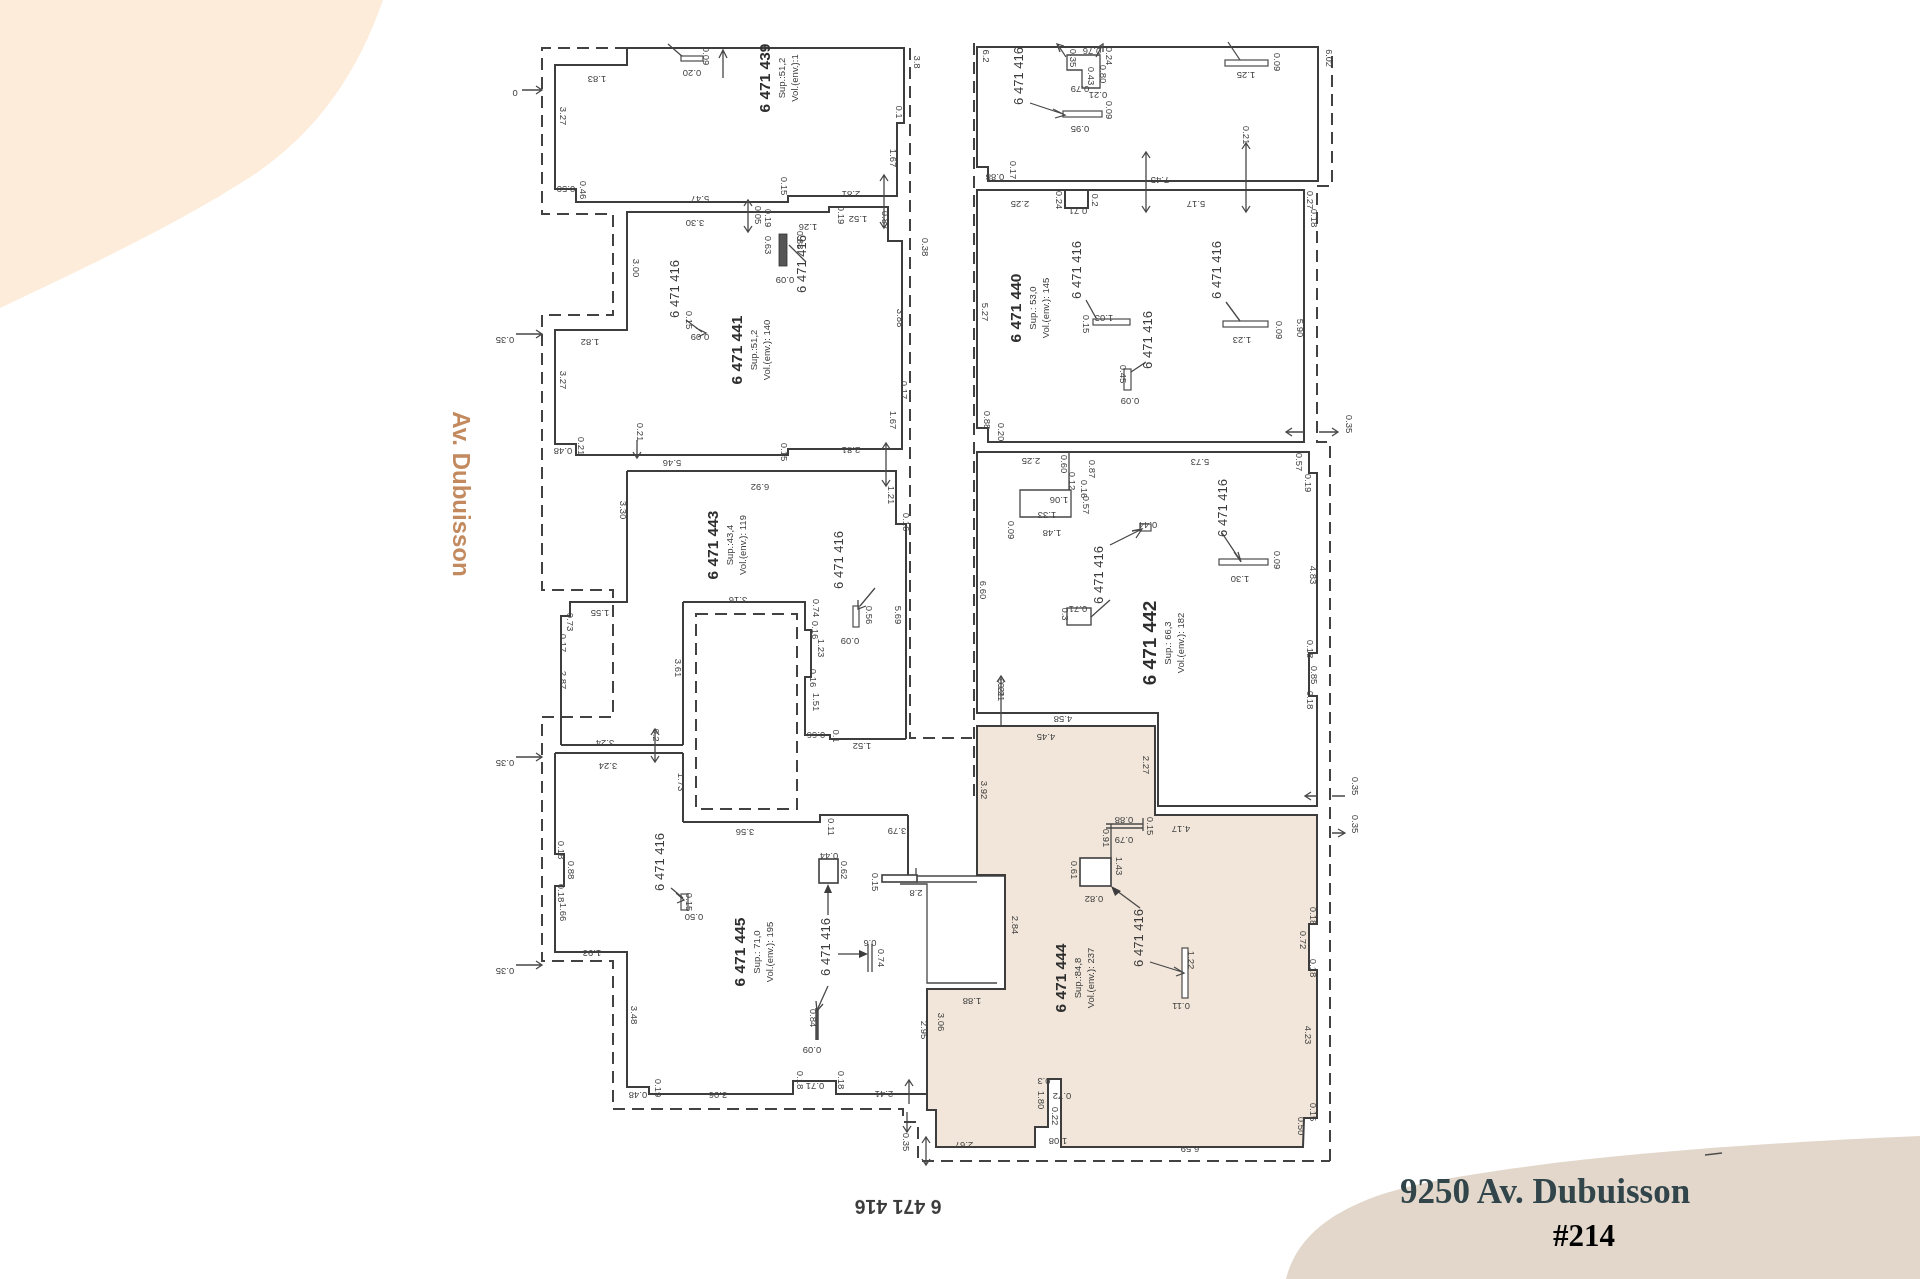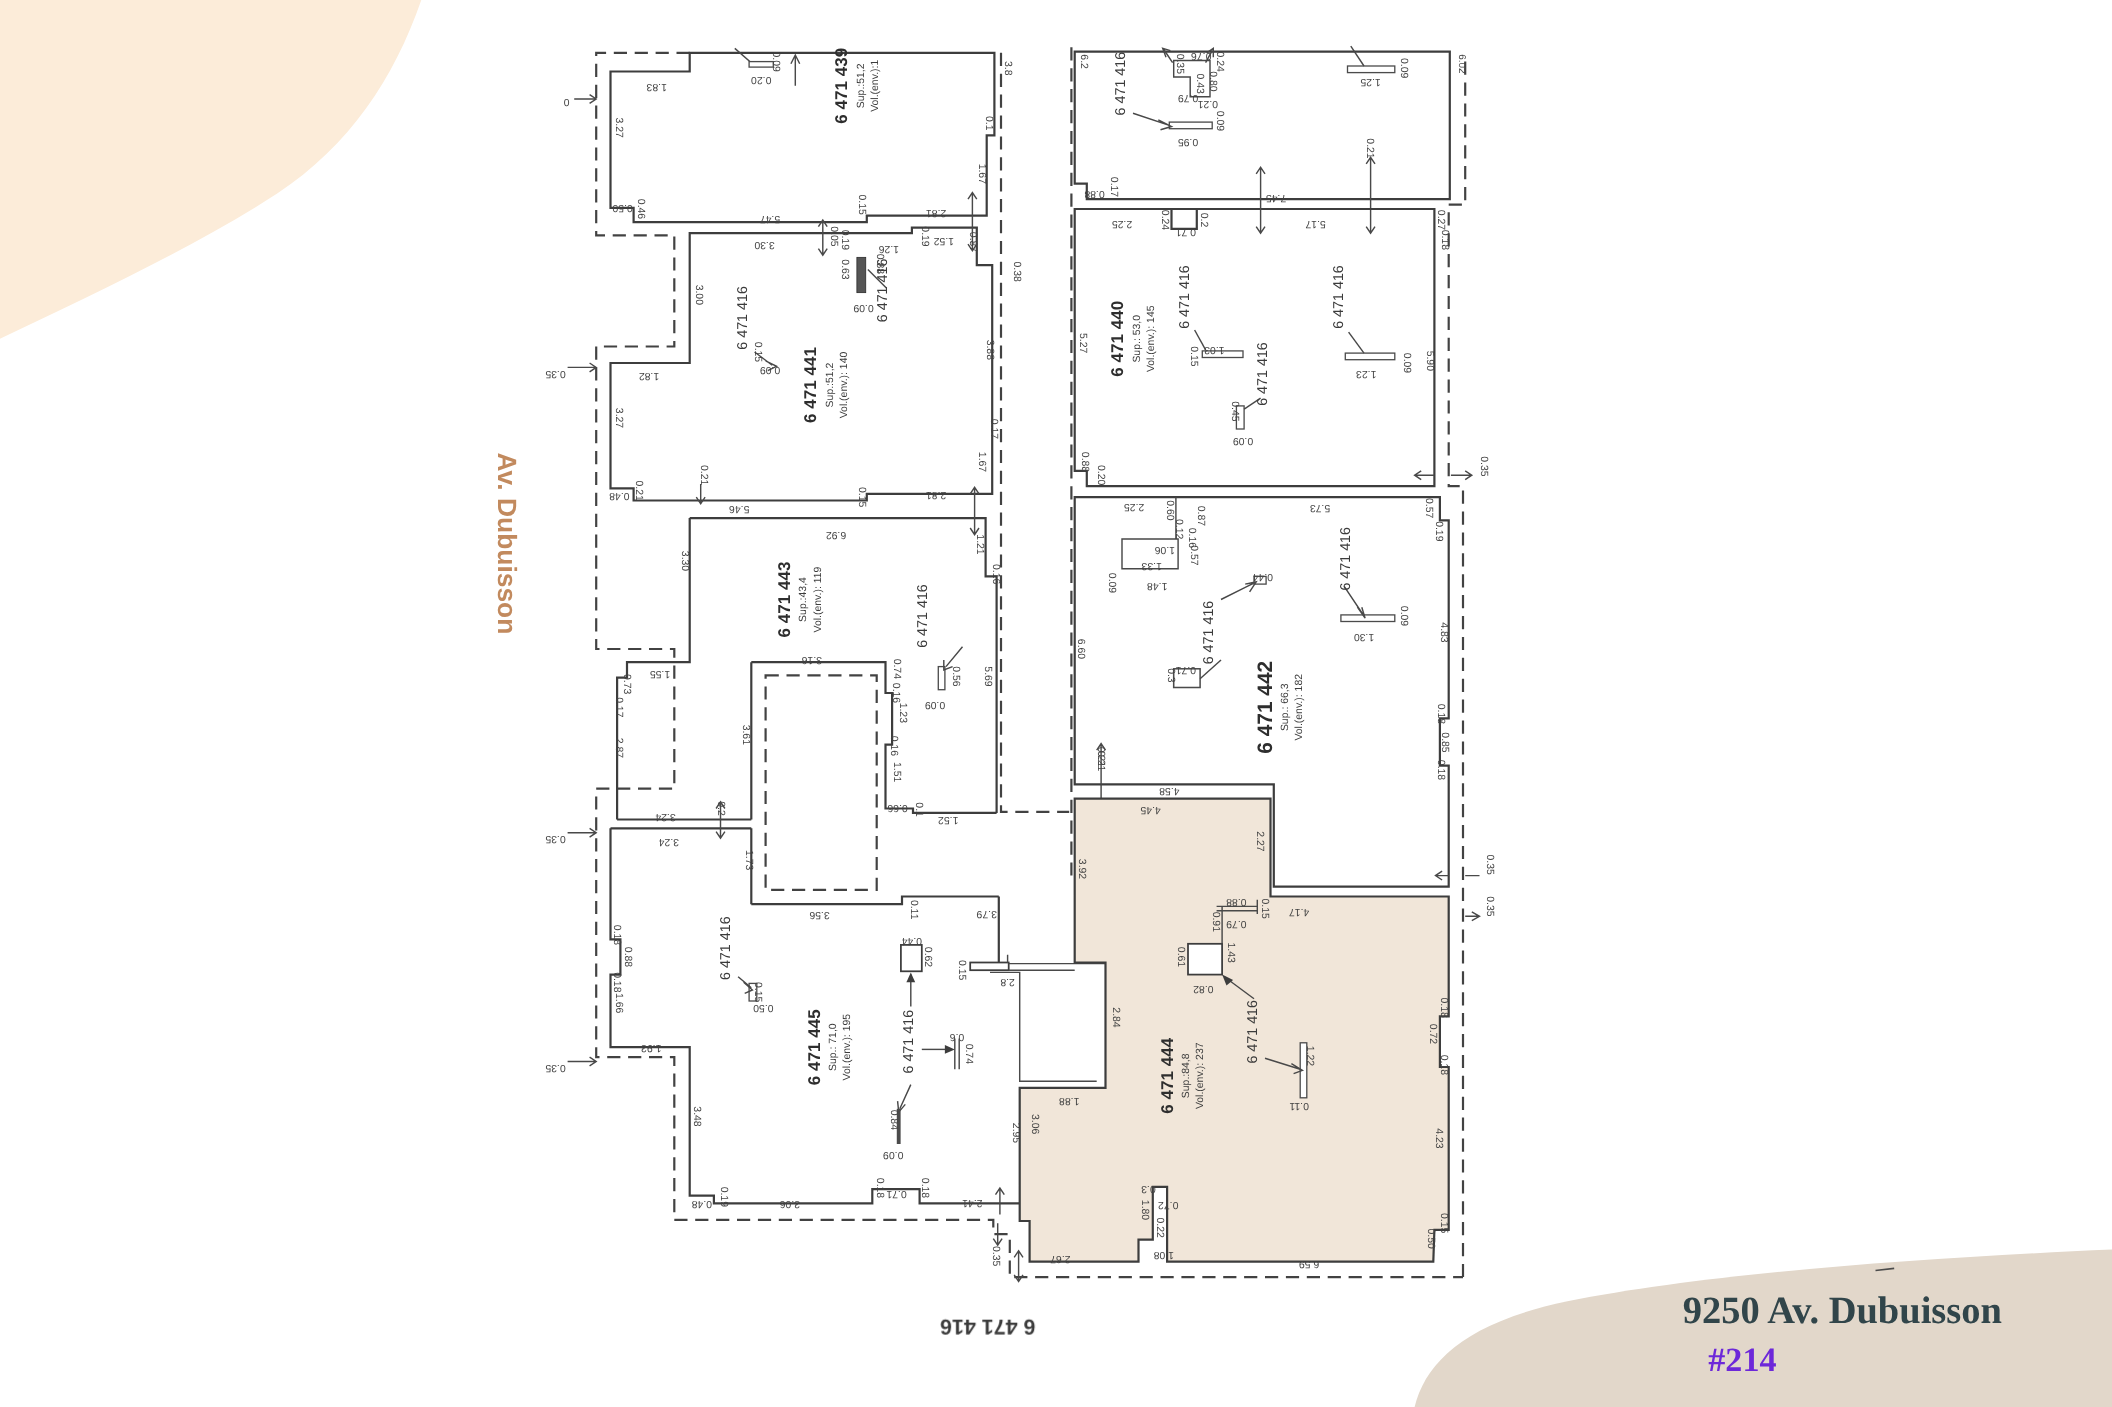--- a/index.html
+++ b/index.html
@@ -396,15 +396,15 @@
 <path d="M516,334 L542,334 M536,330 L542,334 L536,338" stroke="#484848" stroke-width="1.3" fill="none"></path>
 <text x="505" y="760" font-size="9.5" fill="#434343" text-anchor="middle" transform="rotate(180 505 760)">0.35</text>
 <path d="M516,757 L542,757 M536,753 L542,757 L536,761" stroke="#484848" stroke-width="1.3" fill="none"></path>
 <text x="505" y="968" font-size="9.5" fill="#434343" text-anchor="middle" transform="rotate(180 505 968)">0.35</text>
 <path d="M516,965 L542,965 M536,961 L542,965 L536,969" stroke="#484848" stroke-width="1.3" fill="none"></path>
 
 <text x="898" y="1200" font-size="19.5" fill="#3a3a3a" font-weight="bold" text-anchor="middle" transform="rotate(180 898 1200)">6 471 416</text>
 </g>
 </svg>
 
-<div style="position:absolute;left:1400px;top:1172px;width:420px;text-align:right;font-family:'Liberation Serif',serif;font-weight:bold;font-size:35px;color:#31454a;">9250 Av. Dubuisson</div>
-
-<div style="position:absolute;left:1394px;top:1218px;width:380px;text-align:center;font-family:'Liberation Serif',serif;font-weight:bold;font-size:31px;color:#6d28d9;">#214</div>
+<div style="position:absolute;left:1400px;top:1172px;width:420px;text-align:left;font-family:'Liberation Serif',serif;font-weight:bold;font-size:35px;color:#31454a;">9250 Av. Dubuisson</div>
+
+<div style="position:absolute;left:1394px;top:1218px;width:380px;text-align:center;font-family:'Liberation Serif',serif;font-weight:bold;font-size:31px;color:#000000;">#214</div>
 </div>
 </body></html>

